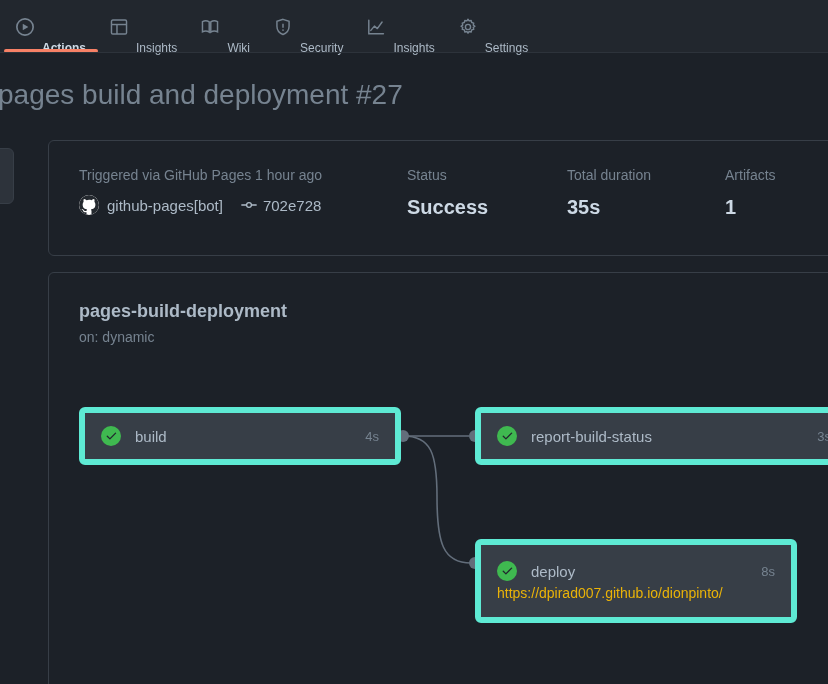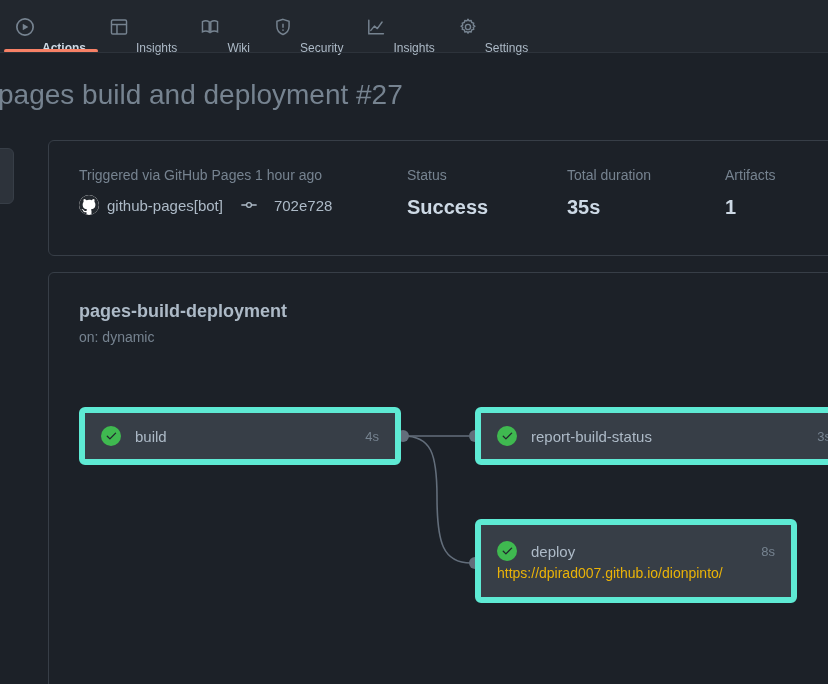--- a/index.html
+++ b/index.html
@@ -146,21 +146,21 @@
     overflow: hidden;
   }
   .avatar svg { display: block; }
   .actor-name {
     font-size: 15px;
     color: #adbac7;
   }
   .commit-chip {
     display: inline-flex;
     align-items: center;
-    gap: 17px;
+    gap: 6px;
     margin-left: 10px;
     color: #adbac7;
     font-size: 15px;
     white-space: nowrap;
   }
   .commit-icon { width: 16px; height: 16px; color: #adbac7; display:inline-flex; }
 
   
   .graph-card {
     margin-top: 16px;
@@ -229,21 +229,21 @@
     display: block;
     margin-top: 4px;
     font-size: 14px;
     color: #eab308;
     text-decoration: none;
     white-space: nowrap;
   }
 
   .node-build   { left: 0px;   top: 6px;  width: 322px; height: 58px; }
   .node-report  { left: 396px; top: 6px;  width: 378px; height: 58px; }
-  .node-deploy  { left: 396px; top: 118px; width: 322px; height: 84px; }
+  .node-deploy  { left: 396px; top: 138px; width: 322px; height: 84px; }
 
   .port {
     position: absolute;
     width: 12px; height: 12px;
     border-radius: 50%;
     background: #636e7b;
   }
   .port-build-out  { left: 318px; top: 29px; }
   .port-report-in  { left: 390px; top: 29px; }
   .port-deploy-in  { left: 390px; top: 156px; }

